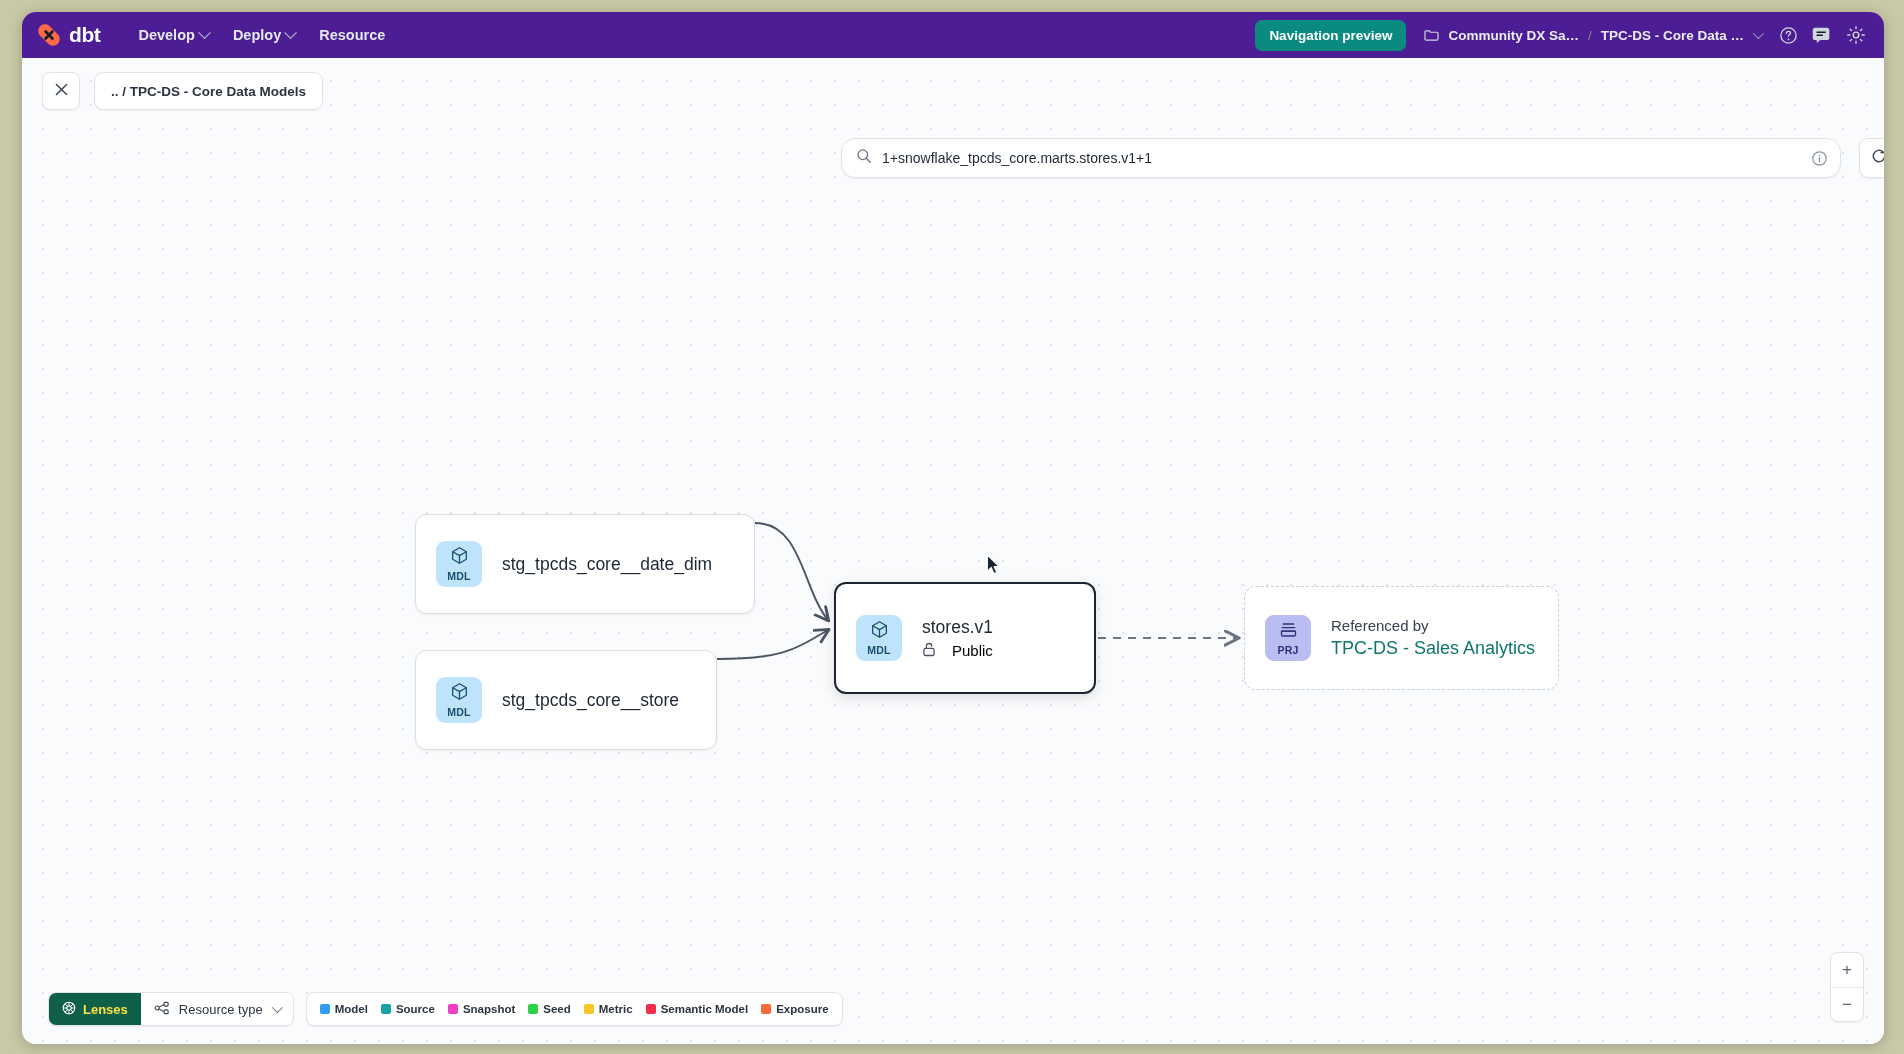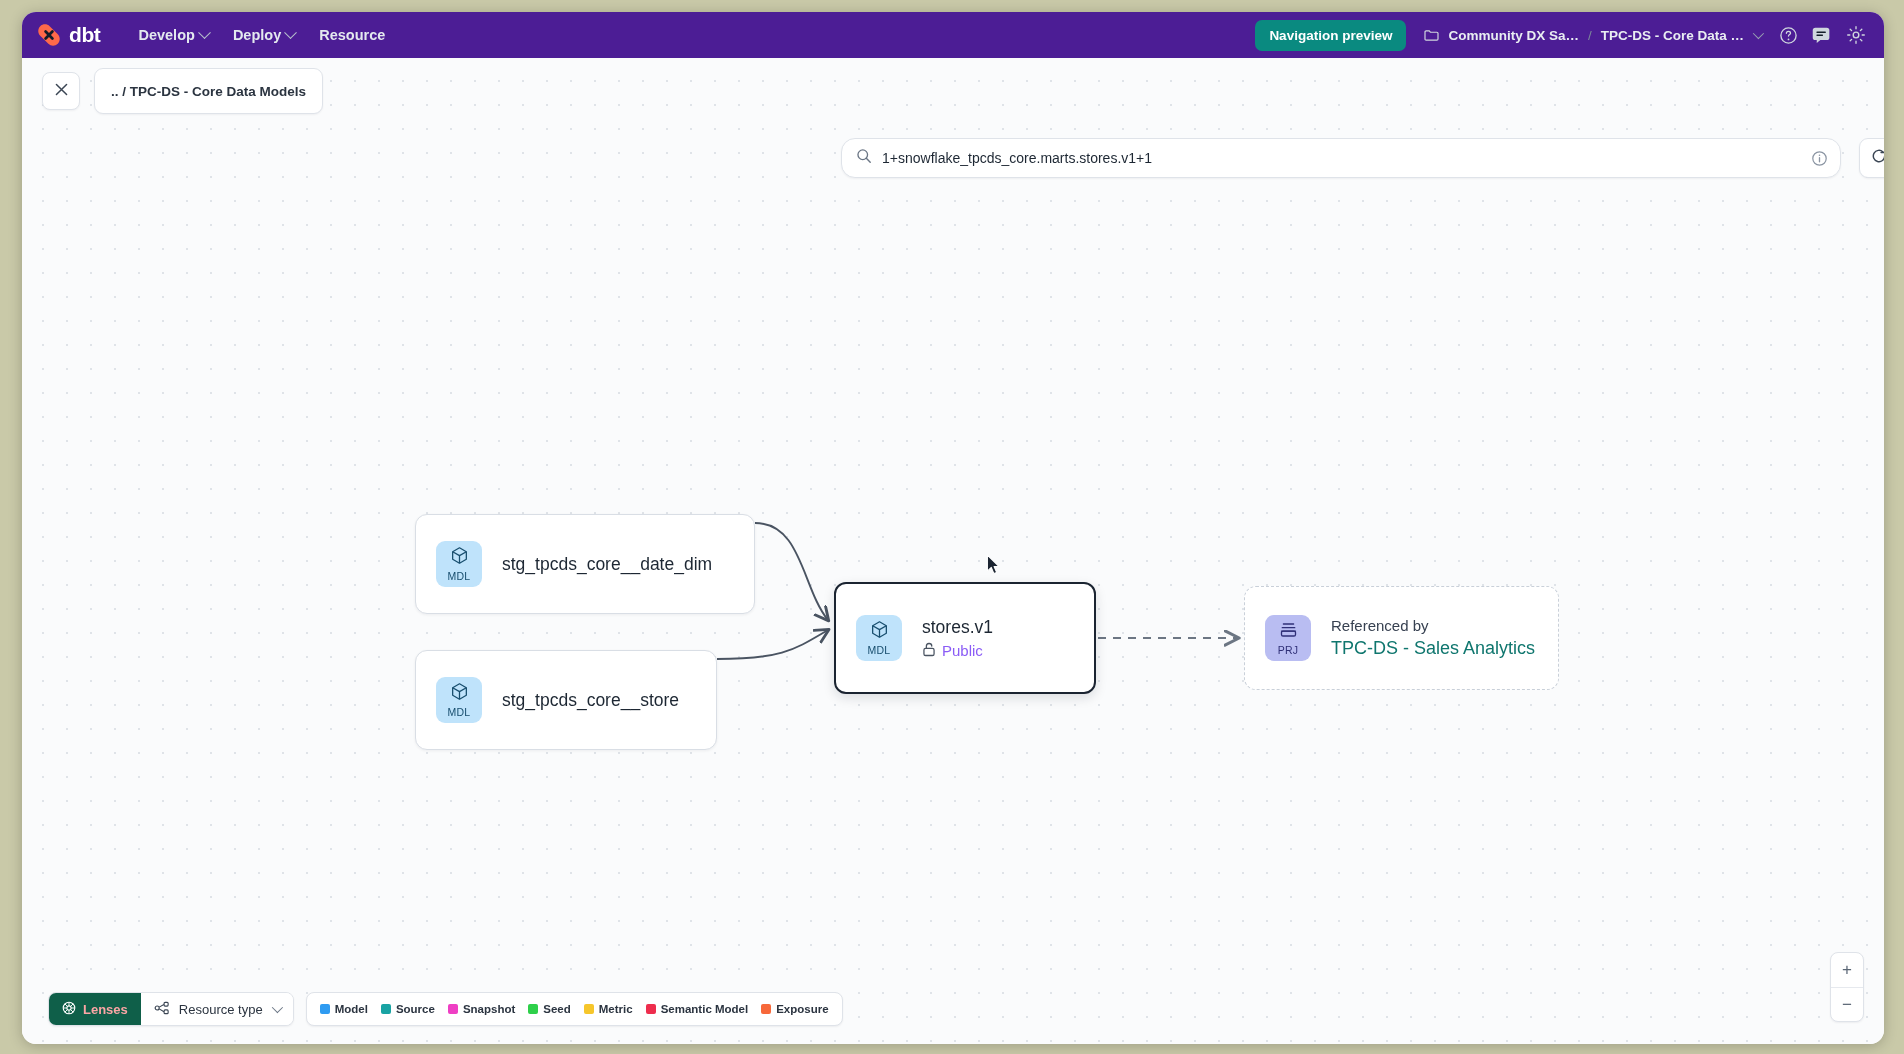--- a/index.html
+++ b/index.html
@@ -69,21 +69,21 @@
     display: flex; align-items: center; padding: 0 20px;
     pointer-events: none;
   }
   .toolbar > * { pointer-events: auto; }
   .sq-btn {
     width: 38px; height: 38px; background: #fff; border: 1px solid #dfe3e9;
     border-radius: 8px; display: flex; align-items: center; justify-content: center;
     cursor: pointer; box-shadow: 0 1px 2px rgba(16,24,40,.05);
   }
   .path-pill {
-    margin-left: 14px; height: 46px; background: #fff; border: 1px solid #dfe3e9;
+    margin-left: 14px; height: 38px; background: #fff; border: 1px solid #dfe3e9;
     border-radius: 9px; display: flex; align-items: center; padding: 0 16px;
     font-size: 13.5px; font-weight: 600; color: #2b3440; cursor: pointer;
     box-shadow: 0 1px 2px rgba(16,24,40,.05);
   }
   .search-wrap {
     position: absolute; left: 819px; top: 80px; width: 0;
   }
   .search-box {
     position: absolute; left: 0; top: 0; width: 1000px; height: 40px;
     background: #fff; border: 1px solid #dfe3e9; border-radius: 14px;
@@ -113,36 +113,36 @@
     box-shadow: 0 4px 12px rgba(16,24,40,.13);
   }
   .node.dashed { border: 1.6px dashed #c9d0d9; box-shadow: none; }
   .badge {
     width: 46px; height: 46px; border-radius: 9px; flex: 0 0 auto;
     display: flex; flex-direction: column; align-items: center; justify-content: center;
     gap: 1px;
   }
   .badge.mdl { background: #bfe3fb; color: #184e6e; }
   .badge.prj { background: #b9bdf2; color: #2f2f77; }
-  .badge-txt { font-size: 10.5px; font-weight: 400; letter-spacing: .2px; }
+  .badge-txt { font-size: 10.5px; font-weight: 700; letter-spacing: .2px; }
   .node-body { margin-left: 20px; display: flex; flex-direction: column; gap: 4px; min-width:0; }
   .node-title { font-size: 17.5px; color: #1d2733; font-weight: 400; white-space: nowrap; }
-  .node-sub { font-size: 15px; color: #8b5cf6; display: flex; align-items: center; gap: 6px; white-space: nowrap; }
+  .node-sub { font-size: 15px; color: #000000; display: flex; align-items: center; gap: 16px; white-space: nowrap; }
   .node-kicker { font-size: 15px; color: #374151; white-space: nowrap; }
   .node-strong { font-size: 18px; color: #0f766e; font-weight: 500; white-space: nowrap; }
 
   
   .bottom { position: absolute; left: 26px; bottom: 18px; display: flex; align-items: center; gap: 12px; }
   .lens-group {
     display: flex; align-items: stretch; height: 34px; border-radius: 8px;
     overflow: hidden; border: 1px solid #dfe3e9; background: #fff;
     box-shadow: 0 1px 2px rgba(16,24,40,.06);
   }
   .lens-btn {
-    background: #0f5f49; color: #fca5a5; display: flex; align-items: center; gap: 7px;
+    background: #0f5f49; color: #fde047; display: flex; align-items: center; gap: 7px;
     padding: 0 13px; font-size: 13px; font-weight: 600; cursor: pointer;
   }
   .res-btn {
     display: flex; align-items: center; gap: 9px; padding: 0 13px;
     font-size: 13px; color: #2b3440; cursor: pointer; background: #fff;
   }
   .legend {
     display: flex; align-items: center; gap: 13px; height: 34px;
     background: #fff; border: 1px solid #dfe3e9; border-radius: 8px; padding: 0 13px;
     box-shadow: 0 1px 2px rgba(16,24,40,.06);

